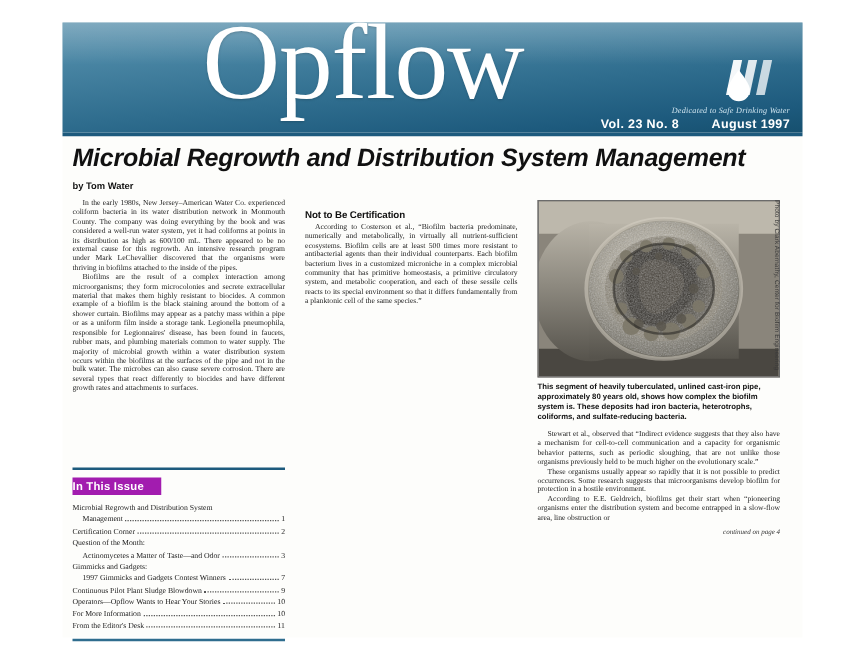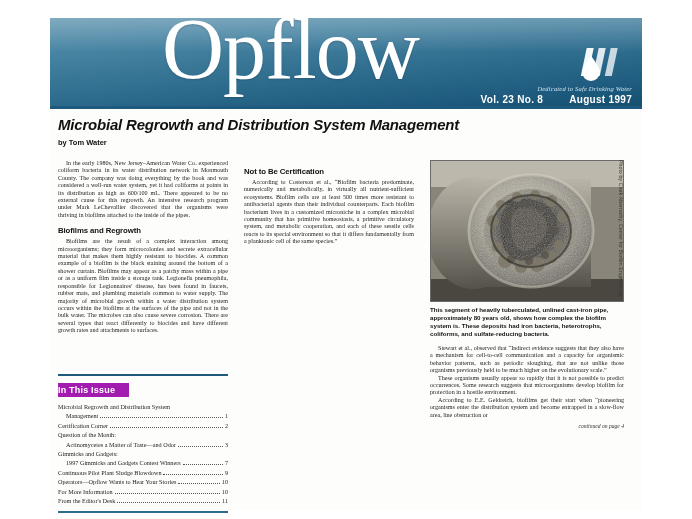--- a/index.html
+++ b/index.html
@@ -105,21 +105,21 @@
     width: 592px;
     height: 3px;
     background: #1d5a7d;
   }
   #headline {
     margin: 7px 0 0 8px;
     width: 578px;
     font-family: "Liberation Sans", sans-serif;
     font-style: italic;
     font-weight: bold;
-    font-size: 15px;
+    font-size: 20px;
     color: #111111;
     letter-spacing: -.2px;
   }
   #byline {
     margin: 5px 0 0 8px;
     font-family: "Liberation Sans", sans-serif;
     font-weight: bold;
     font-size: 7.5px;
     color: #111;
   }
@@ -278,21 +278,20 @@
     <div id="headline-rule"></div>
 
     <h1 id="headline">Microbial Regrowth and Distribution System Management</h1>
     <div id="byline">by Tom Water</div>
 
     <div id="body-area">
 
       <div class="col" id="col1">
         <p class="body">In the early 1980s, New Jersey–American Water Co. experienced coliform bacteria in its water distribution network in Monmouth County. The company was doing everything by the book and was considered a well-run water system, yet it had coliforms at points in its distribution as high as 600/100 mL. There appeared to be no external cause for this regrowth. An intensive research program under Mark LeChevallier discovered that the organisms were thriving in biofilms attached to the inside of the pipes.</p>
 
-        <h3 class="sub">Biofilms and Regrowth</h3>
         <p class="body">Biofilms are the result of a complex interaction among microorganisms; they form microcolonies and secrete extracellular material that makes them highly resistant to biocides. A common example of a biofilm is the black staining around the bottom of a shower curtain. Biofilms may appear as a patchy mass within a pipe or as a uniform film inside a storage tank. Legionella pneumophila, responsible for Legionnaires' disease, has been found in faucets, rubber mats, and plumbing materials common to water supply. The majority of microbial growth within a water distribution system occurs within the biofilms at the surfaces of the pipe and not in the bulk water. The microbes can also cause severe corrosion. There are several types that react differently to biocides and have different growth rates and attachments to surfaces.</p>
       </div>
 
       <div id="issue-box">
         <div id="issue-top-rule"></div>
         <div id="issue-banner">In This Issue</div>
         <div id="toc">
             <div class="toc-item nodots">
               <span class="toc-label">Microbial Regrowth and Distribution System</span>
               <span class="toc-dots"></span>

